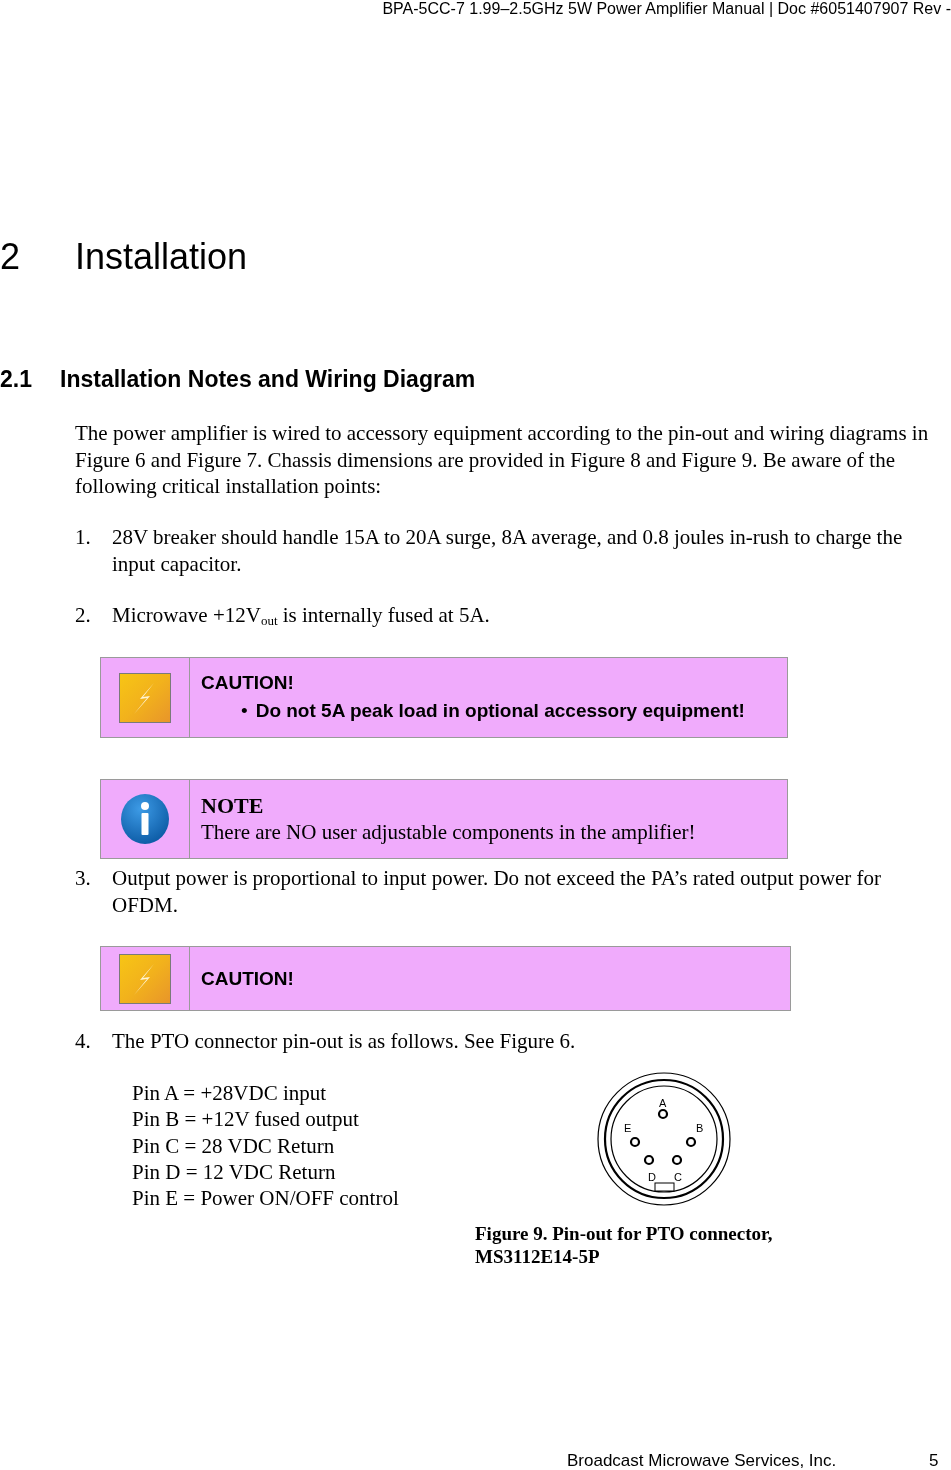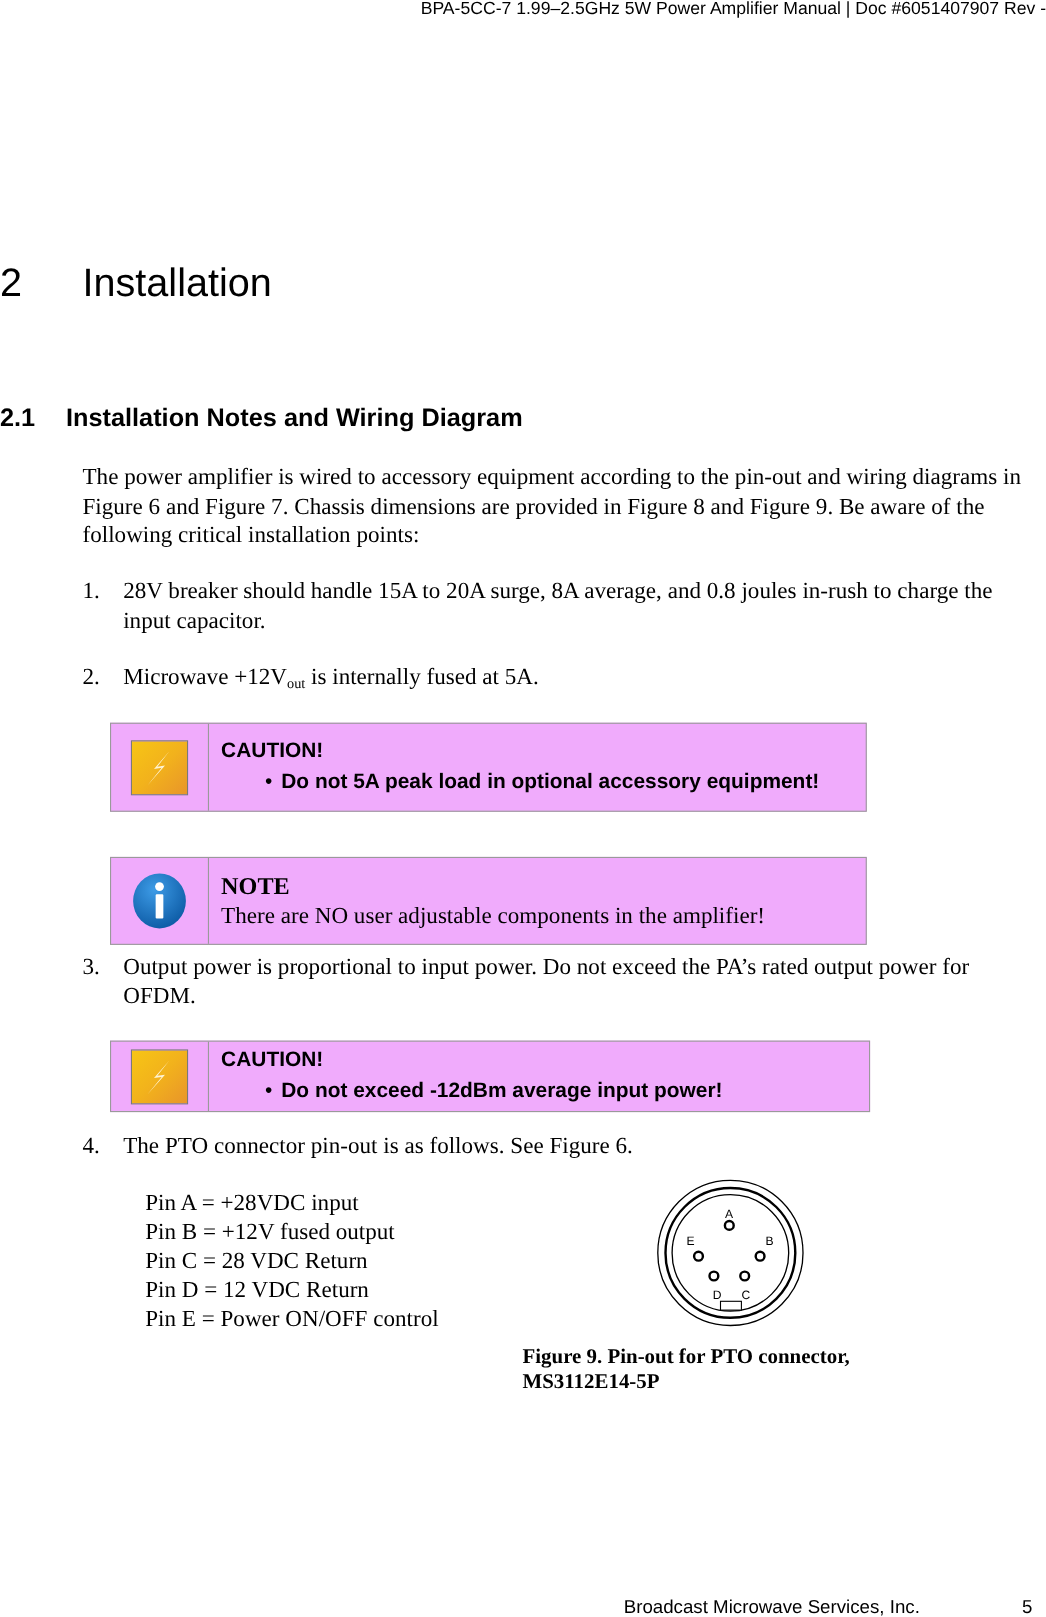--- a/index.html
+++ b/index.html
@@ -108,21 +108,20 @@
 <div class="abs callout" style="left:100px; top:946px; width:691px; height:65px;">
   <div class="icon-cell">
     <div class="caution-icon">
       <svg width="34" height="36" viewBox="0 0 34 36">
           <path d="M26 3 L12 19 L19 18 L6 34 L22 16 L15 17 Z" fill="#fff8e0" opacity="0.95"></path>
         </svg>
     </div>
   </div>
   <div class="text-cell sans">
     <div class="caution-title">CAUTION!</div>
-    <div class="caution-bullet"><span class="dot">•</span><span>Do not exceed -12dBm average input power!</span></div>
   </div>
 </div>
 
 <div class="abs item serif" style="top:1028px;">
   <span class="n">4.</span>
   <span class="t">The PTO connector pin-out is as follows. See Figure 6.</span>
 </div>
 
 <div class="abs pins serif">
   <div>Pin A = +28VDC input</div>

